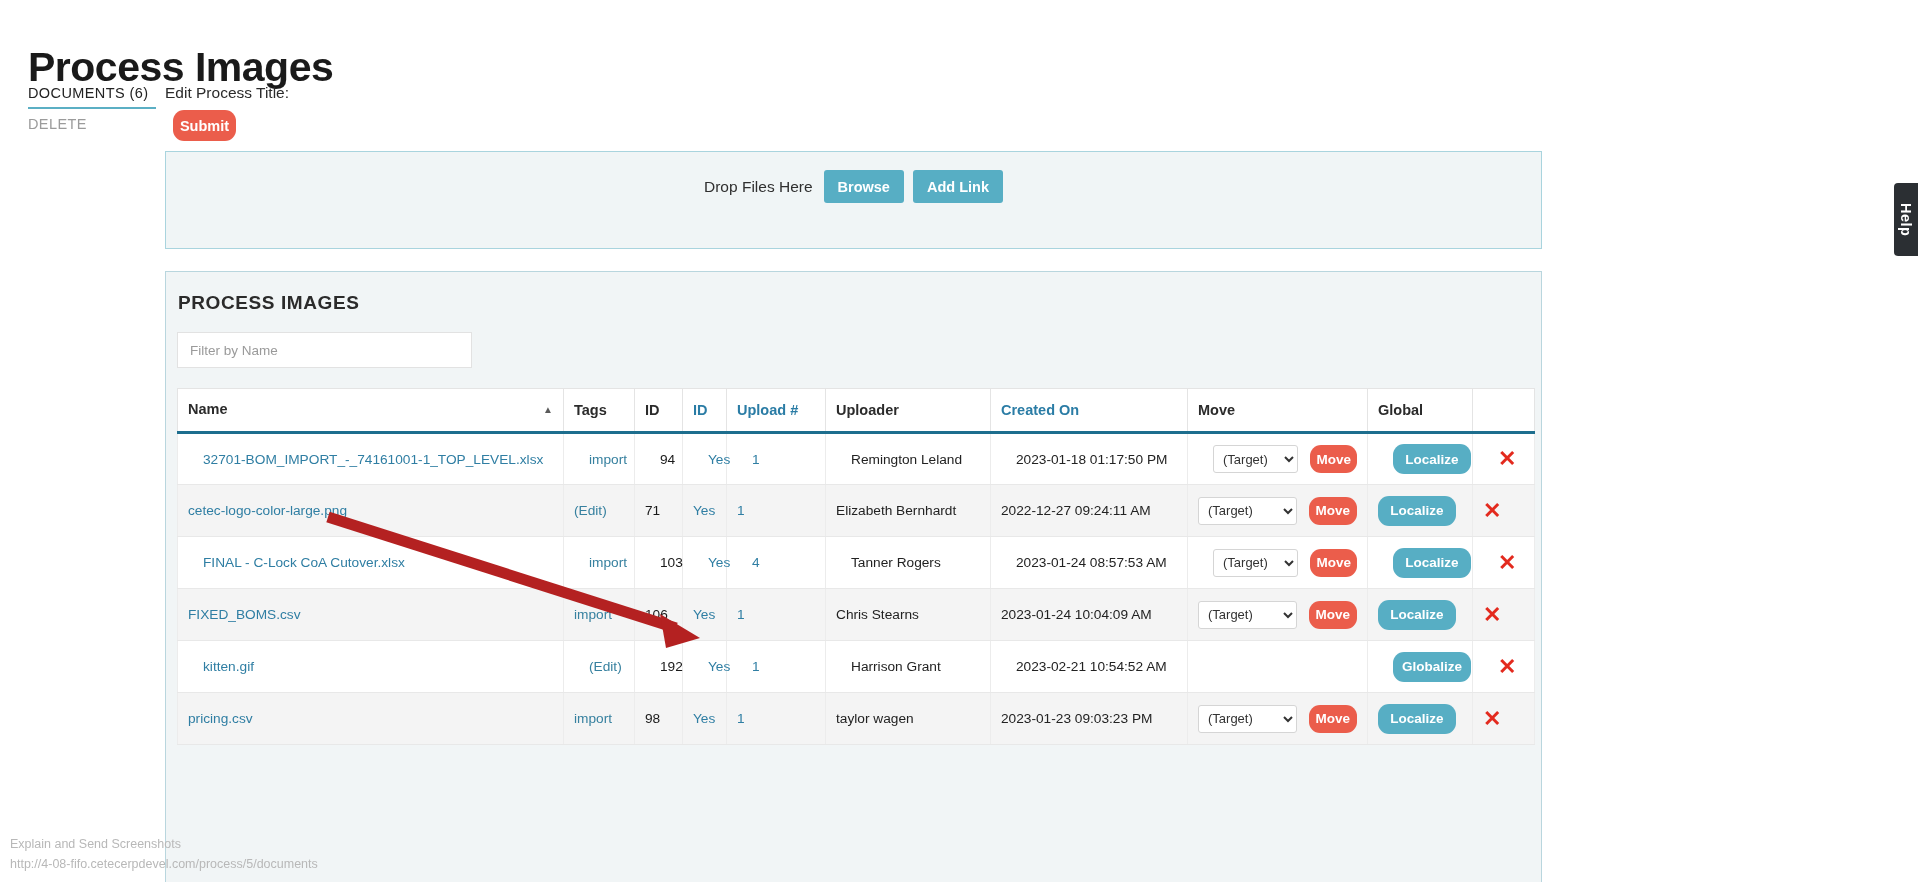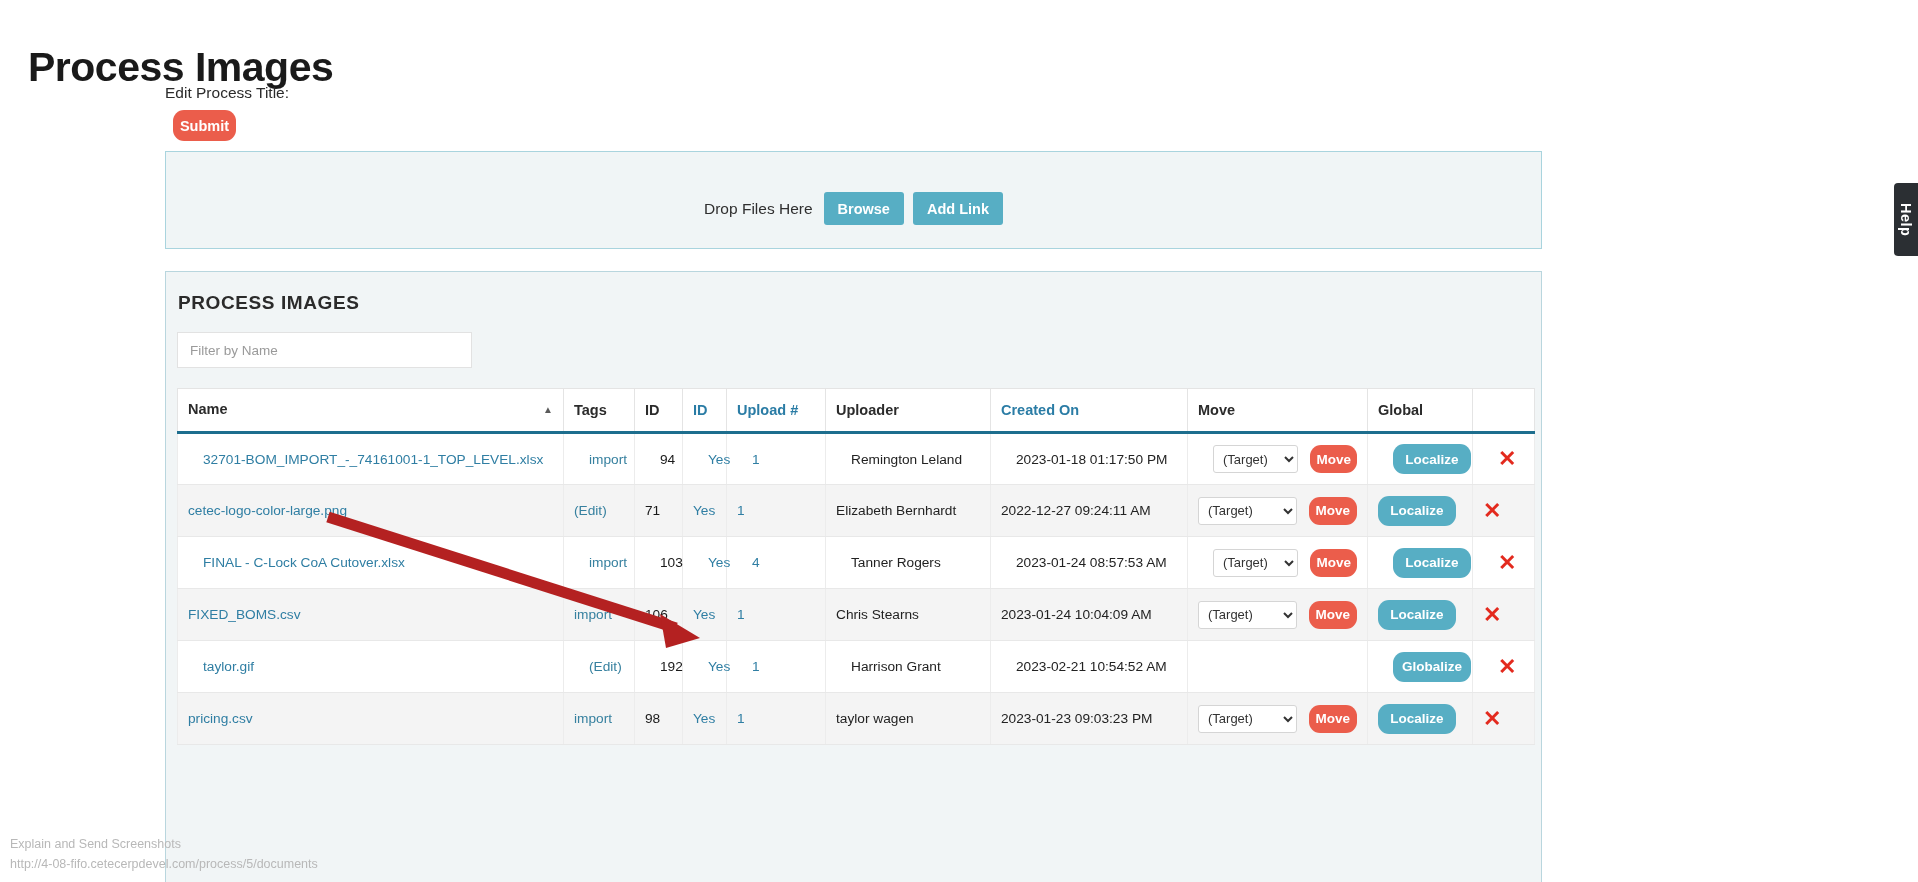--- a/index.html
+++ b/index.html
@@ -49,21 +49,21 @@
     margin-left: 8px; width: 63px; height: 31px; font-size: 14.5px; font-weight: 600;
   }
 
   
   .dropzone {
     margin-top: 10px; height: 98px; border: 1px solid #a9d4de;
     background: #f0f5f6; position: relative;
   }
   .dz-row {
     display: flex; align-items: center; justify-content: center;
-    gap: 9px; padding-top: 40px;
+    gap: 9px; padding-top: 18px;
   }
   .dz-label { font-size: 15.5px; color: #2f2f2f; margin-right: 2px; }
   .dz-btn { height: 33px; padding: 0 14px; font-size: 14.5px; font-weight: 600; border-radius: 3px; }
   .new-version {
     text-align: center; margin-top: 16px; font-size: 13.5px; color: #3b86a8;
     text-decoration: none; display:block; cursor: pointer;
   }
 
   
   .panel {
@@ -148,20 +148,28 @@
   
   .arrow-svg { position: absolute; left: 0; top: 0; pointer-events: none; }
 </style>
 </head>
 <body>
 
 <div class="page">
 
   <h1 class="page-title">Process Images</h1>
 
+  <nav class="sidenav">
+    <div class="sidenav-item active">
+      <span>DOCUMENTS (6)</span>
+    </div>
+    <div class="sidenav-item muted">
+      <span>DELETE</span>
+    </div>
+  </nav>
 
   <div class="main">
 
     <div class="edit-label">Edit Process Title:</div>
     <div class="title-row">
       <button class="btn btn-red submit-btn">Submit</button>
     </div>
 
     <div class="dropzone">
       <div class="dz-row">
@@ -269,21 +277,21 @@
               <td>
                 <div class="move-cell">
                   <select class="target-select"><option>(Target)</option></select>
                   <button class="btn btn-red move-btn">Move</button>
                 </div>
               </td>
               <td><button class="btn btn-teal loc-btn">Localize</button></td>
               <td><span class="del-x">✕</span></td>
             </tr>
             <tr class="odd">
-              <td><span class="cell-link">taylor.gif</span></td>
+              <td><span class="cell-link">kitten.gif</span></td>
               <td><span class="cell-link small">(Edit)</span></td>
               <td><span class="num">192</span></td>
               <td><span class="cell-link">Yes</span></td>
               <td><span class="cell-link">1</span></td>
               <td><span>Harrison Grant</span></td>
               <td><span>2023-02-21 10:54:52 AM</span></td>
               <td></td>
               <td><button class="btn btn-teal glob-btn">Globalize</button></td>
               <td><span class="del-x">✕</span></td>
             </tr>

